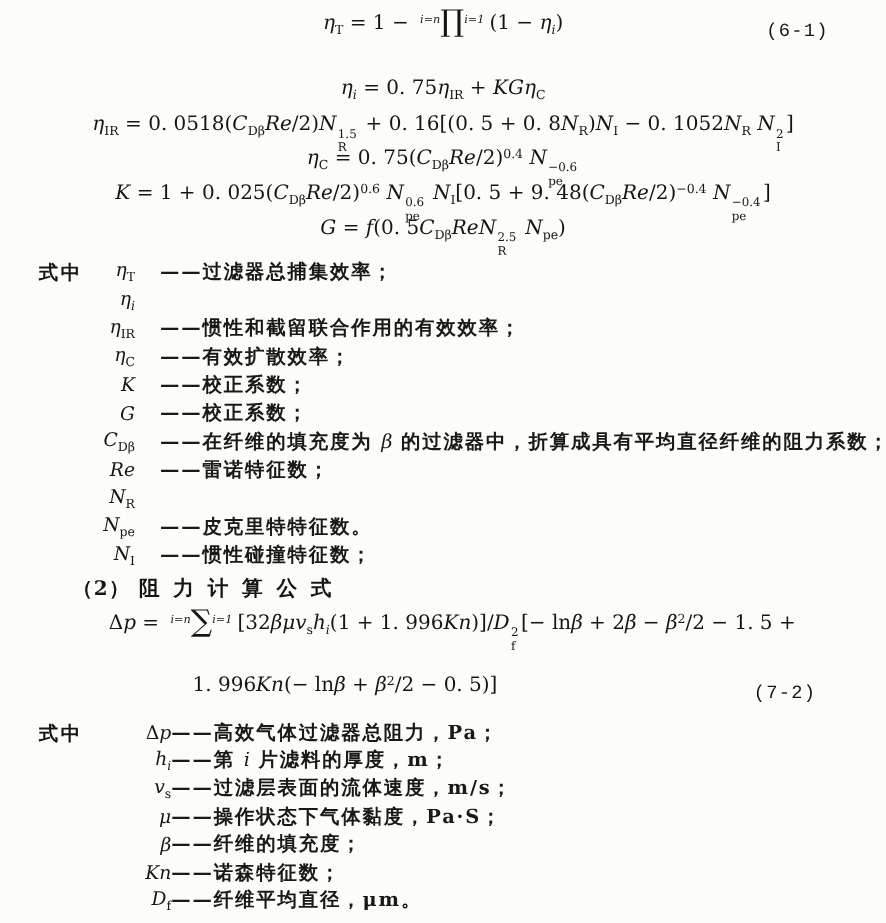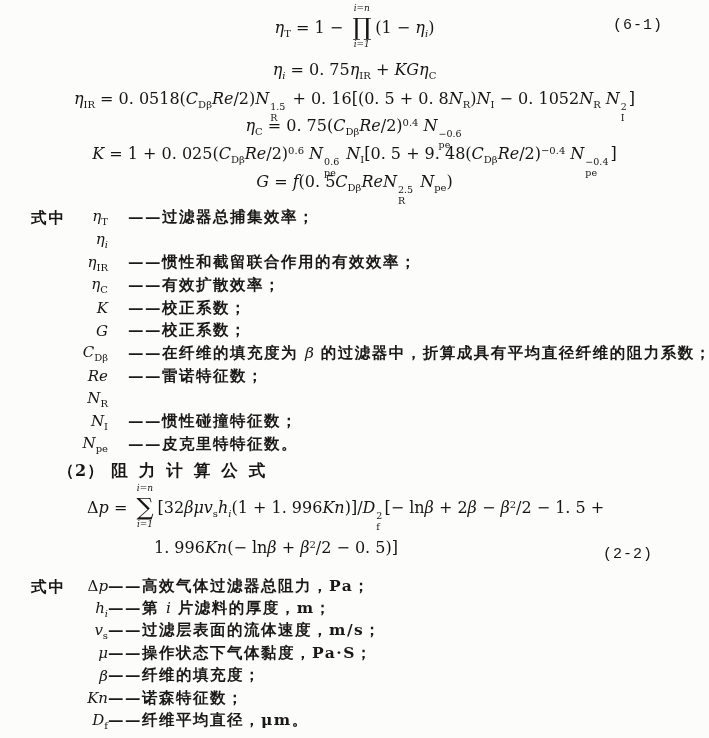--- a/index.html
+++ b/index.html
@@ -29,21 +29,21 @@
   .eq-label { position:absolute; font-size:15px; letter-spacing:1px;font-family:Liberation Mono, monospace; }
   #eq1label { top:17px; right:46px; }
   #eq7label { top:546px; right:56px; }
 
   sub, sup { font-size:10px; }
   sub { vertical-align:-4px; }
   sup { vertical-align:5px; }
 
   
   .bigop {
-    display:inline-flex; flex-direction:column; align-items:center;
+    display:inline-flex; flex-direction:row; align-items:center;
     vertical-align:middle; line-height:1; margin:0 4px; position:relative; top:-2px;
   }
   .bigop .lim { font-size:9px; font-style:italic; line-height:1.1; letter-spacing:0; }
   .bigop .opsym { font-size:24px; line-height:1; padding:1px 0; }
 
   
   .ss {
     display:inline-flex; flex-direction:column; align-items:flex-start;
     font-size:9.5px; line-height:1.12; vertical-align:-6px; margin:0 2px 0 1px;
   }
@@ -52,21 +52,21 @@
   
   .def-list { position:absolute; left:0; width:100%; }
   #list1 { top:206px; }
   #list2 { top:575px; }
   .shizhong {
     position:absolute; left:31px; top:2px;
     font-weight:bold; font-size:15.5px; letter-spacing:2px;
   }
   .def-row { display:flex; align-items:center; white-space:nowrap; }
   #list1 .def-row { height:22.7px;gap:20px; }
-  #list2 .def-row { height:22.4px; }
+  #list2 .def-row { height:22.4px;padding-left:29px; }
   .def-sym {
     flex:none; display:inline-block; width:80px; margin-left:28px;
     text-align:right; font-size:15px;
   }
   .def-text {
     font-size:15.5px; font-weight:bold; letter-spacing:1.5px; color:#1b1917;
   }
   .def-text i { font-weight:normal; letter-spacing:0; }
 
   
@@ -166,44 +166,44 @@
       <div class="def-row">
         <span class="def-sym"><i>Re</i></span>
         <span class="def-text">——雷诺特征数；</span>
       </div>
 
       <div class="def-row">
         <span class="def-sym"><i>N</i><sub>R</sub></span>
       </div>
 
       <div class="def-row">
+        <span class="def-sym"><i>N</i><sub>pe</sub></span>
+        <span class="def-text">——皮克里特特征数。</span>
+      </div>
+
+      <div class="def-row">
         <span class="def-sym"><i>N</i><sub>I</sub></span>
         <span class="def-text">——惯性碰撞特征数；</span>
-      </div>
-
-      <div class="def-row">
-        <span class="def-sym"><i>N</i><sub>pe</sub></span>
-        <span class="def-text">——皮克里特特征数。</span>
       </div>
     </div>
 
   <div class="heading2">
     <span class="h-num">（2）</span><span class="h-text">阻力计算公式</span>
   </div>
 
   <div class="eq-abs" id="eq7l1">Δ<i>p</i> = <span class="bigop">
         <span class="lim">i=n</span>
         <span class="opsym">∑</span>
         <span class="lim">i=1</span>
       </span>[32<i>βμv</i><sub>s</sub><i>h</i><sub><i>i</i></sub>(1 + 1. 996<i>Kn</i>)]/<i>D</i><span class="ss">
         <span>2</span>
         <span>f</span>
       </span>[− ln<i>β</i> + 2<i>β</i> − <i>β</i><sup>2</sup>/2 − 1. 5 +</div>
   <div class="eq-abs" id="eq7l2">1. 996<i>Kn</i>(− ln<i>β</i> + <i>β</i><sup>2</sup>/2 − 0. 5)]</div>
-  <span class="eq-label" id="eq7label">(2-2)</span>
+  <span class="eq-label" id="eq7label">(7-2)</span>
 
   <div class="def-list" id="list2">
     <span class="shizhong">式中</span>
 
       <div class="def-row">
         <span class="def-sym">Δ<i>p</i></span>
         <span class="def-text">——高效气体过滤器总阻力，Pa；</span>
       </div>
 
       <div class="def-row">

